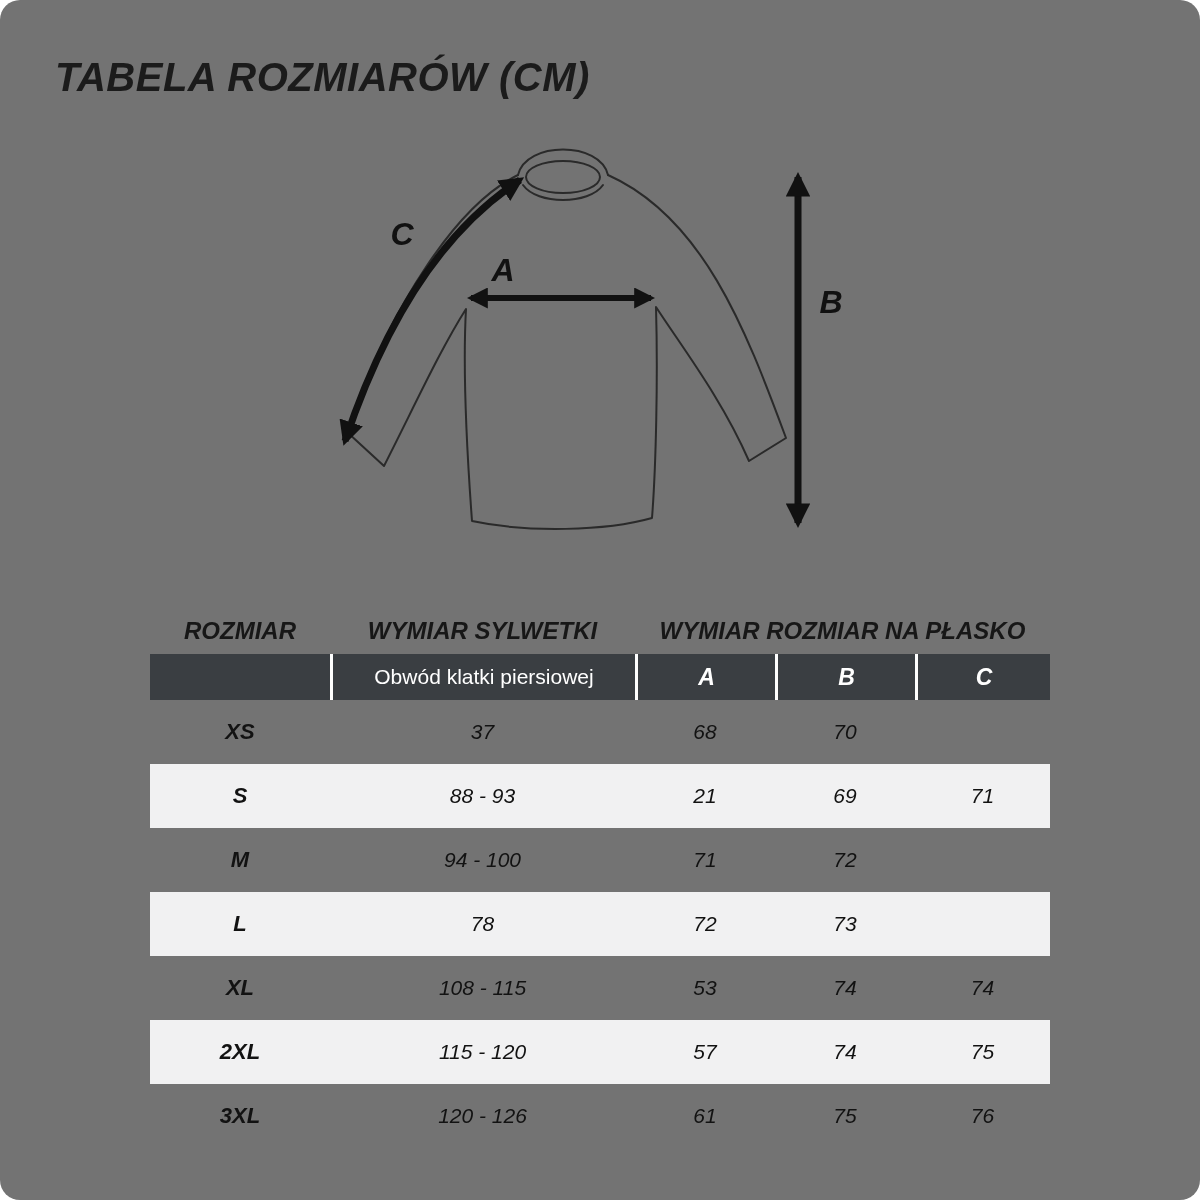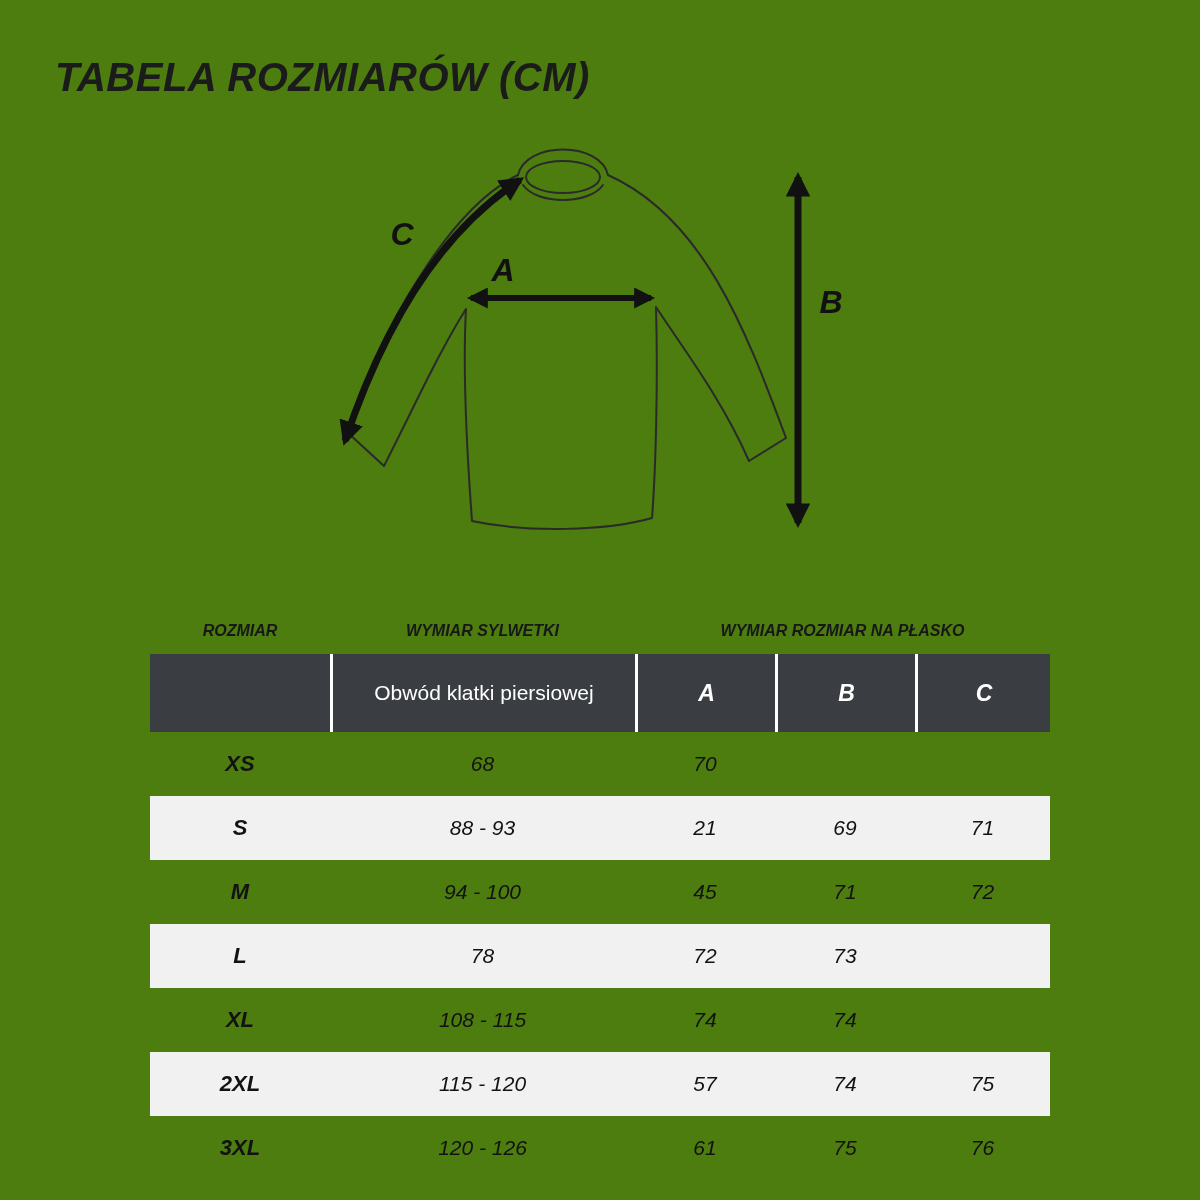--- a/index.html
+++ b/index.html
@@ -1,22 +1,23 @@
 <!DOCTYPE html>
 <html><head>
 <meta charset="utf-8">
 <style>
   html,body{margin:0;padding:0;background:#ffffff;}
   .page{
     position:relative;
     width:1200px;height:1200px;
-    background:#4d7c0f;
+    background:#737373;
     font-family:"Liberation Sans", sans-serif;
     color:#151515;
     overflow:hidden;
+    border-radius:20px;
   }
   .title{
     position:absolute;left:55px;top:55px;
     font-size:40px;font-weight:bold;font-style:italic;
     letter-spacing:0.5px;color:#1b1b1b;white-space:nowrap;
   }
   .diagram{
     position:absolute;left:290px;top:135px;width:580px;height:450px;
   }
   .diagram path.outline, .diagram ellipse.outline{
@@ -27,25 +28,25 @@
     font-family:"Liberation Sans", sans-serif;
     font-size:32px;font-weight:bold;font-style:italic;fill:#111;
     text-anchor:middle;
   }
   .table-wrap{position:absolute;left:150px;top:608px;width:900px;}
   .group-row{
     display:grid;grid-template-columns:180px 305px 415px;
     height:46px;align-items:center;
   }
   .group-row .glabel{
-    text-align:center;font-size:16px;font-weight:bold;font-style:italic;color:#171717;
+    text-align:center;font-size:24px;font-weight:bold;font-style:italic;color:#171717;
   }
   .header-row{
     display:grid;grid-template-columns:180px 305px 140px 140px 135px;
-    height:78px;
+    height:46px;
   }
   .header-row .hcell{
     background:#3a3e42;display:flex;align-items:center;justify-content:center;
     color:#ffffff;
   }
   .header-row .hcell.sep{border-left:3px solid #ffffff;}
   .header-row .chest-h{font-size:21px;font-weight:400;font-style:normal;}
   .header-row .abc-h{font-size:23px;font-weight:bold;font-style:italic;}
   .trow{
     display:grid;grid-template-columns:180px 305px 140px 140px 135px;
@@ -108,50 +109,51 @@
     <div class="header-row">
       <div class="hcell"></div>
       <div class="hcell sep chest-h">Obwód klatki piersiowej</div>
       <div class="hcell sep abc-h">A</div>
       <div class="hcell sep abc-h">B</div>
       <div class="hcell sep abc-h">C</div>
     </div>
 
     <div class="trow">
       <div class="cell size">XS</div>
+      <div class="cell">37</div>
       <div class="cell">68</div>
       <div class="cell">70</div>
     </div>
 
     <div class="trow alt">
       <div class="cell size">S</div>
       <div class="cell">88 - 93</div>
       <div class="cell">21</div>
       <div class="cell">69</div>
       <div class="cell">71</div>
     </div>
 
     <div class="trow">
       <div class="cell size">M</div>
       <div class="cell">94 - 100</div>
-      <div class="cell">45</div>
       <div class="cell">71</div>
       <div class="cell">72</div>
     </div>
 
     <div class="trow alt">
       <div class="cell size">L</div>
       <div class="cell">78</div>
       <div class="cell">72</div>
       <div class="cell">73</div>
     </div>
 
     <div class="trow">
       <div class="cell size">XL</div>
       <div class="cell">108 - 115</div>
+      <div class="cell">53</div>
       <div class="cell">74</div>
       <div class="cell">74</div>
     </div>
 
     <div class="trow alt">
       <div class="cell size">2XL</div>
       <div class="cell">115 - 120</div>
       <div class="cell">57</div>
       <div class="cell">74</div>
       <div class="cell">75</div>

